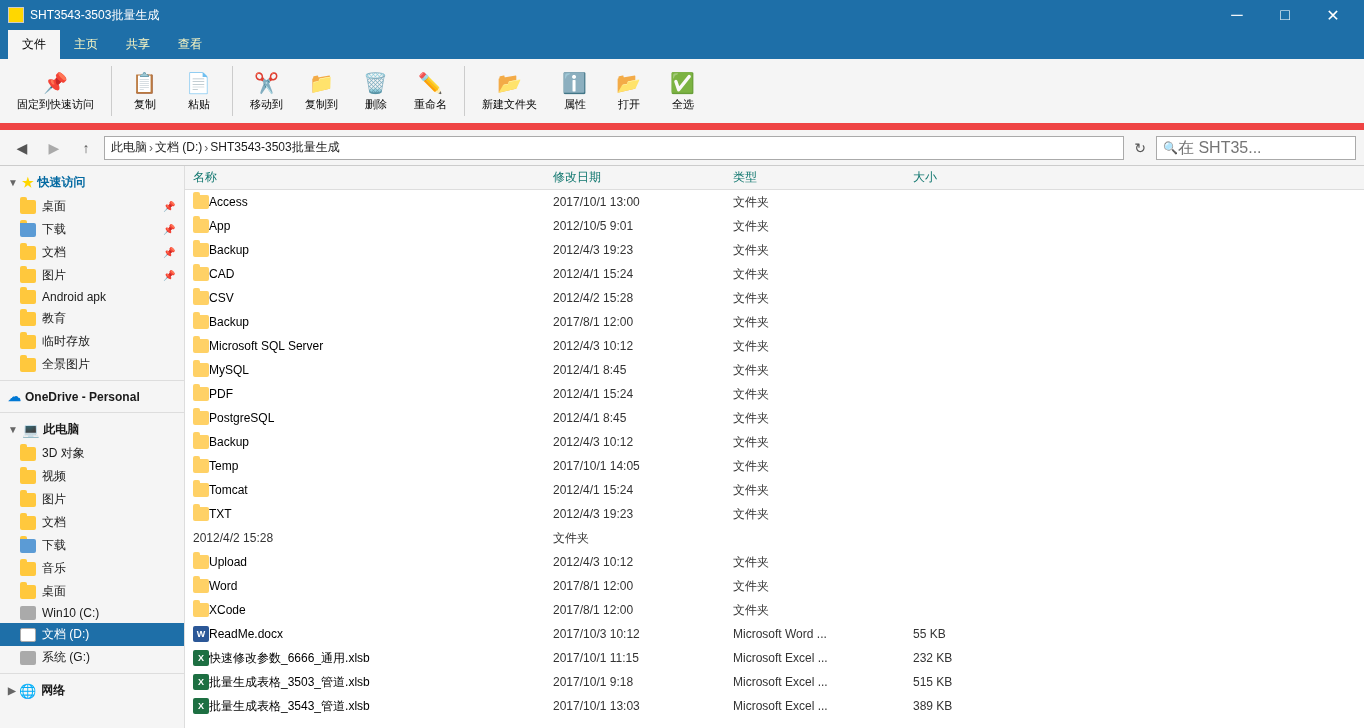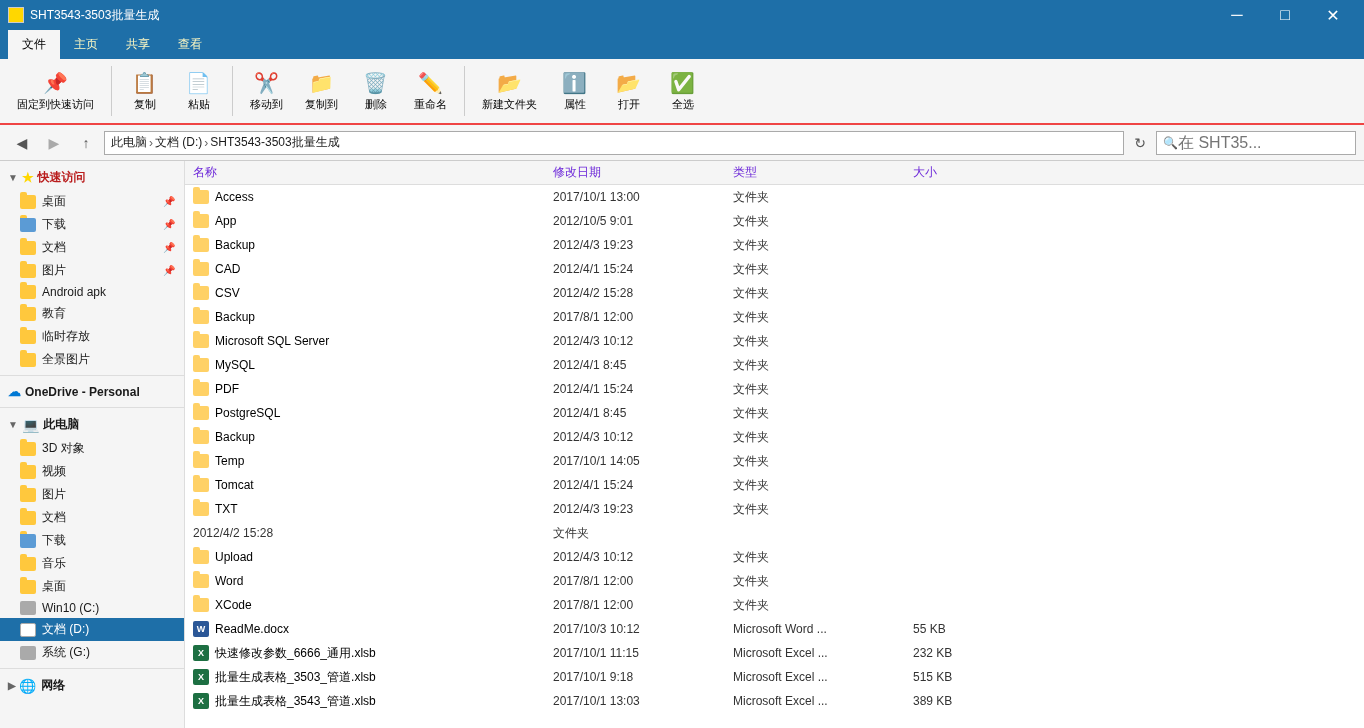--- a/index.html
+++ b/index.html
@@ -14,21 +14,21 @@
       align-items: center;
       padding: 0 8px;
       justify-content: space-between;
     }
     .title-bar-left { display: flex; align-items: center; gap: 6px; }
     .title-bar-icon { width: 16px; height: 16px; background: #ffd700; border: 1px solid #ccc; display: inline-block; }
     .title-bar-buttons { display: flex; gap: 2px; }
     .title-btn { width: 46px; height: 30px; background: transparent; border: none; color: white; font-size: 16px; cursor: pointer; display: flex; align-items: center; justify-content: center; }
 
     
-    .ribbon { background: #f5f5f5; border-bottom: 2px solid #ef4444; }
+    .ribbon { background: #f5f5f5; border-bottom: 7px solid #ef4444; }
     .ribbon-tabs { background: #1e6fa8; display: flex; padding: 0 8px; }
     .ribbon-tab { padding: 6px 14px; font-size: 12px; color: #fef9c3; cursor: pointer; }
     .ribbon-tab.active { background: #f5f5f5; color: #000; }
     .ribbon-content { height: 64px; display: flex; align-items: center; padding: 0 8px; gap: 4px; }
     .ribbon-btn { display: flex; flex-direction: column; align-items: center; padding: 4px 8px; font-size: 11px; cursor: pointer; border: 1px solid transparent; min-width: 50px; }
     .ribbon-icon { font-size: 20px; margin-bottom: 2px; }
     .ribbon-separator { width: 1px; background: #ccc; height: 50px; margin: 0 4px; }
 
     
     .address-bar { background: #f5f5f5; border-bottom: 1px solid #ccc; height: 36px; display: flex; align-items: center; padding: 0 8px; gap: 4px; }
@@ -55,24 +55,24 @@
     .folder-icon::before { content: ''; position: absolute; top: -3px; left: 0; width: 7px; height: 3px; background: #ffc83d; border-radius: 2px 2px 0 0; }
     .drive-icon { width: 16px; height: 14px; background: #888; border-radius: 2px; display: inline-block; flex-shrink: 0; }
     .star-icon { color: #ffd700; font-size: 13px; }
     .pc-icon { font-size: 14px; }
     .network-icon { font-size: 14px; }
     .onedrive-icon { color: #0078d4; font-size: 13px; }
     .sidebar-divider { height: 1px; background: #ddd; margin: 4px 0; }
 
     
     .file-list { flex: 1; background: white; overflow-y: auto; }
-    .file-list-header { display: grid; grid-template-columns: 360px 180px 180px 100px; border-bottom: 1px solid #ddd; background: #f5f5f5; height: 24px; align-items: center; padding: 0 4px; font-size: 12px; color: #6d28d9; position: sticky; top: 0; z-index: 1; }
+    .file-list-header { display: grid; grid-template-columns: 360px 180px 180px 100px; border-bottom: 1px solid #ddd; background: #f5f5f5; height: 24px; align-items: center; padding: 0 4px; font-size: 12px; color: #0f766e; position: sticky; top: 0; z-index: 1; }
     .file-list-header .col { padding: 0 4px; cursor: pointer; display: flex; align-items: center; gap: 2px; }
     .file-row { display: grid; grid-template-columns: 360px 180px 180px 100px; height: 24px; align-items: center; padding: 0 4px; cursor: pointer; }
-    .file-row .name-cell { display: flex; align-items: center; gap: 6px; font-size: 12px; padding-left: 4px; text-align: center; }
+    .file-row .name-cell { display: flex; align-items: center; font-size: 12px; padding-left: 4px; text-align: center; }
     .file-row .cell { padding: 0 4px; font-size: 12px; color: #333; }
     .file-folder-icon { width: 16px; height: 14px; background: #ffd166; border-radius: 0 2px 2px 2px; display: inline-block; position: relative; flex-shrink: 0; }
     .file-folder-icon::before { content: ''; position: absolute; top: -3px; left: 0; width: 7px; height: 3px; background: #ffd166; border-radius: 2px 2px 0 0; }
     .excel-icon { width: 16px; height: 16px; background: #1d6f42; color: white; font-size: 9px; display: flex; align-items: center; justify-content: center; font-weight: bold; border-radius: 2px; flex-shrink: 0; }
     .word-icon { width: 16px; height: 16px; background: #2b5797; color: white; font-size: 9px; display: flex; align-items: center; justify-content: center; font-weight: bold; border-radius: 2px; flex-shrink: 0; }
   </style>
 </head>
 <body>
 
 <div class="title-bar">
@@ -163,21 +163,21 @@
   </div>
 </div>
 
 <div class="main-layout">
 
   <div class="sidebar">
 
     <div class="sidebar-section-header">
       <span class="arrow">▼</span>
       <span class="star-icon">★</span>
-      <span style="color:#b91c1c;">快速访问</span>
+      <span style="color:#0369a1;">快速访问</span>
     </div>
     <div class="sidebar-item">
       <span class="folder-icon"></span>
       <span>桌面</span>
       <span class="pin" style="margin-left:auto;">📌</span>
     </div>
     <div class="sidebar-item">
       <span class="folder-icon" style="background:#5b9bd5;"></span>
       <span>下载</span>
       <span class="pin" style="margin-left:auto;">📌</span>

